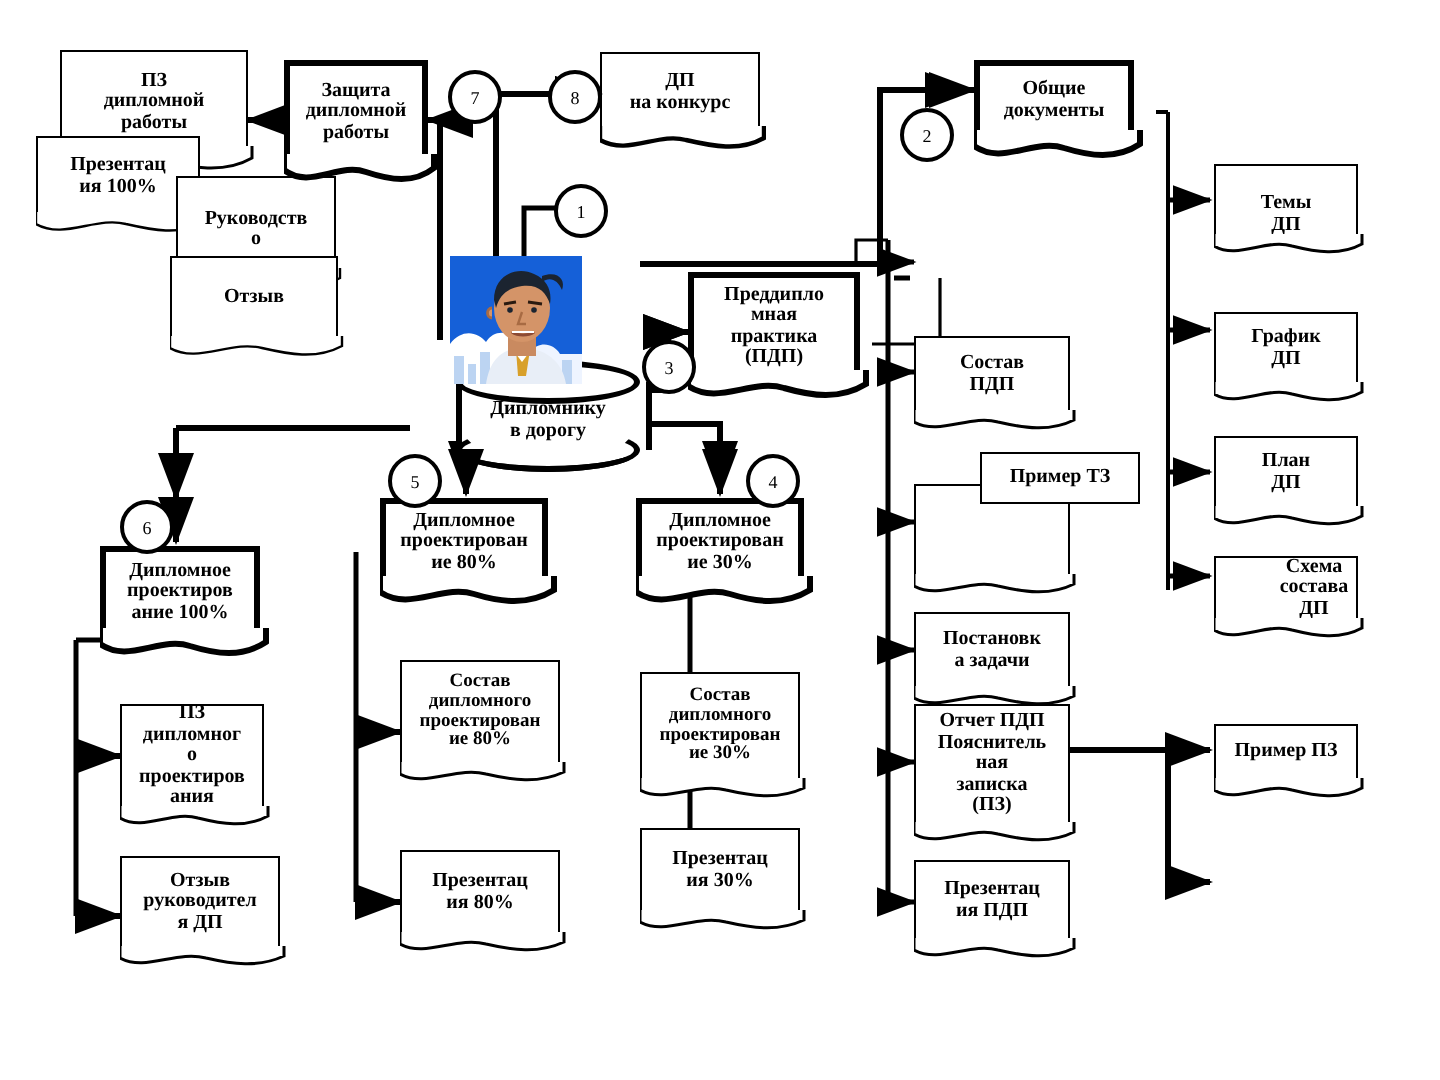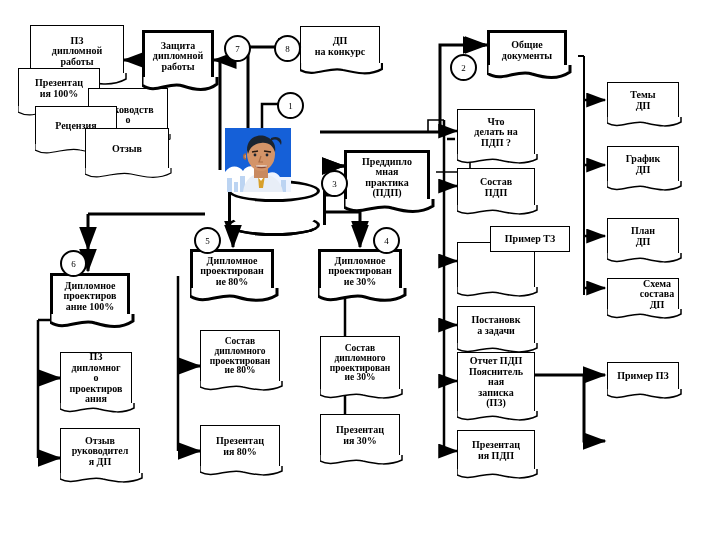--- a/index.html
+++ b/index.html
@@ -148,26 +148,20 @@
 
   <div class="node doc" style="left:88px;top:88px;width:80px;height:48px;font-size:10px;">
     <span class="lbl" style="white-space:pre-line;margin-top:16px;">Руководств
 о
 оператора</span>
     <svg class="wave" width="83" height="16" viewBox="0 0 83 16">
       <path d="M0,0 L0,6 C14,14 29,2 43,6 C56,9 70,12 82,5 L82,0" fill="#fff" stroke="#000" stroke-width="1.2"></path>
     </svg>
   </div>
 
-  <div class="node doc" style="left:35px;top:106px;width:82px;height:40px;font-size:10px;">
-    <span class="lbl" style="white-space:pre-line;">Рецензия</span>
-    <svg class="wave" width="85" height="16" viewBox="0 0 85 16">
-      <path d="M0,0 L0,6 C14,14 30,2 45,6 C58,9 72,12 84,5 L84,0" fill="#fff" stroke="#000" stroke-width="1.2"></path>
-    </svg>
-  </div>
 
   <div class="node doc" style="left:85px;top:128px;width:84px;height:42px;font-size:10px;">
     <span class="lbl" style="white-space:pre-line;">Отзыв</span>
     <svg class="wave" width="87" height="16" viewBox="0 0 87 16">
       <path d="M0,0 L0,6 C14,14 30,2 46,6 C59,9 73,12 86,5 L86,0" fill="#fff" stroke="#000" stroke-width="1.2"></path>
     </svg>
   </div>
 
   <div class="node doc thick" style="left:142px;top:30px;width:72px;height:50px;font-size:10px;">
     <span class="lbl" style="white-space:pre-line;">Защита
@@ -188,29 +182,29 @@
 
 
   <div class="node doc thick" style="left:487px;top:30px;width:80px;height:38px;font-size:10px;">
     <span class="lbl" style="white-space:pre-line;">Общие
 документы</span>
     <svg class="wave" width="85" height="20" viewBox="0 0 85 20" style="left:-3px;bottom:-17px;">
       <path d="M0,0 L0,8 C14,18 30,4 45,9 C58,13 71,15 83,7 L83,0" fill="#fff" stroke="#000" stroke-width="3"></path>
     </svg>
   </div>
 
-  <div class="node doc" style="left:607px;top:82px;width:72px;height:36px;font-size:10px;">
+  <div class="node doc" style="left:607px;top:82px;width:72px;height:36px;font-size:10px;align-items:flex-end;">
     <span class="lbl" style="white-space:pre-line;">Темы
 ДП</span>
     <svg class="wave" width="75" height="15" viewBox="0 0 75 15">
       <path d="M0,0 L0,6 C12,13 26,2 39,6 C51,9 63,11 74,5 L74,0" fill="#fff" stroke="#000" stroke-width="1.5"></path>
     </svg>
   </div>
 
-  <div class="node doc" style="left:607px;top:146px;width:72px;height:36px;font-size:10px;align-items:center;">
+  <div class="node doc" style="left:607px;top:156px;width:72px;height:36px;font-size:10px;align-items:center;">
     <span class="lbl" style="white-space:pre-line;">График
 ДП</span>
     <svg class="wave" width="75" height="15" viewBox="0 0 75 15">
       <path d="M0,0 L0,6 C12,13 26,2 39,6 C51,9 63,11 74,5 L74,0" fill="#fff" stroke="#000" stroke-width="1.5"></path>
     </svg>
   </div>
 
   <div class="node doc" style="left:607px;top:218px;width:72px;height:36px;font-size:10px;">
     <span class="lbl" style="white-space:pre-line;">План
 ДП</span>
@@ -228,28 +222,20 @@
   </div>
 
   <div class="node doc" style="left:607px;top:362px;width:72px;height:28px;font-size:10px;">
     <span class="lbl" style="white-space:pre-line;">Пример ПЗ</span>
     <svg class="wave" width="75" height="15" viewBox="0 0 75 15">
       <path d="M0,0 L0,6 C12,13 26,2 39,6 C51,9 63,11 74,5 L74,0" fill="#fff" stroke="#000" stroke-width="1.5"></path>
     </svg>
   </div>
 
 
-  <div class="node doc" style="left:457px;top:109px;width:78px;height:46px;font-size:10px;">
-    <span class="lbl" style="white-space:pre-line;">Что
-делать на
-ПДП ?</span>
-    <svg class="wave" width="81" height="15" viewBox="0 0 81 15">
-      <path d="M0,0 L0,6 C13,13 28,2 42,6 C55,9 68,11 80,5 L80,0" fill="#fff" stroke="#000" stroke-width="1.5"></path>
-    </svg>
-  </div>
 
   <div class="node doc" style="left:457px;top:168px;width:78px;height:38px;font-size:10px;">
     <span class="lbl" style="white-space:pre-line;">Состав
 ПДП</span>
     <svg class="wave" width="81" height="15" viewBox="0 0 81 15">
       <path d="M0,0 L0,6 C13,13 28,2 42,6 C55,9 68,11 80,5 L80,0" fill="#fff" stroke="#000" stroke-width="1.5"></path>
     </svg>
   </div>
 
   <div class="node rect" style="left:490px;top:226px;width:80px;height:26px;font-size:10px;z-index:7;">
@@ -282,21 +268,21 @@
   </div>
 
   <div class="node doc" style="left:457px;top:430px;width:78px;height:40px;font-size:10px;">
     <span class="lbl" style="white-space:pre-line;">Презентац
 ия ПДП</span>
     <svg class="wave" width="81" height="15" viewBox="0 0 81 15">
       <path d="M0,0 L0,6 C13,13 28,2 42,6 C55,9 68,11 80,5 L80,0" fill="#fff" stroke="#000" stroke-width="1.5"></path>
     </svg>
   </div>
 
-  <div class="node rect thick" style="left:344px;top:150px;width:86px;height:52px;font-size:10px;border-bottom:none;">
+  <div class="node rect thick" style="left:344px;top:136px;width:86px;height:52px;font-size:10px;border-bottom:none;">
     <span class="lbl" style="white-space:pre-line;">Преддипло
 мная
 практика
 (ПДП)</span>
     <svg class="wave" width="91" height="20" viewBox="0 0 91 20" style="left:-3px;bottom:-17px;">
       <path d="M0,0 L0,8 C15,18 32,4 48,9 C62,13 76,15 89,7 L89,0" fill="#fff" stroke="#000" stroke-width="3"></path>
     </svg>
   </div>
 
   <div class="node doc thick" style="left:50px;top:273px;width:80px;height:44px;font-size:10px;">
@@ -380,20 +366,24 @@
     <svg class="wave" width="83" height="15" viewBox="0 0 83 15">
       <path d="M0,0 L0,6 C13,13 28,2 43,6 C56,9 69,11 82,5 L82,0" fill="#fff" stroke="#000" stroke-width="1.5"></path>
     </svg>
   </div>
 
   <div class="cyl" style="left:228px;top:180px;width:92px;height:56px;">
     <div class="body"></div>
     <div class="bot"></div>
     <div class="cap"></div>
     <div class="top"></div>
+    <div class="ctxt" style="font-size:10px;">
+      <div>Дипломнику</div>
+      <div>в дорогу</div>
+    </div>
   </div>
 
   <div class="portrait" style="left:225px;top:128px;width:66px;height:64px;">
     <svg width="66" height="64" viewBox="0 0 66 64">
       <rect x="0" y="0" width="66" height="64" fill="#1560d8"></rect>
 
       <path d="M0,44 C6,36 14,38 18,43 C22,36 32,37 35,45 L35,64 L0,64 Z" fill="#ffffff"></path>
       <path d="M40,48 C45,42 52,44 55,49 L66,49 L66,64 L38,64 Z" fill="#eef4ff"></path>
 
       <g fill="#bcd4f2">

